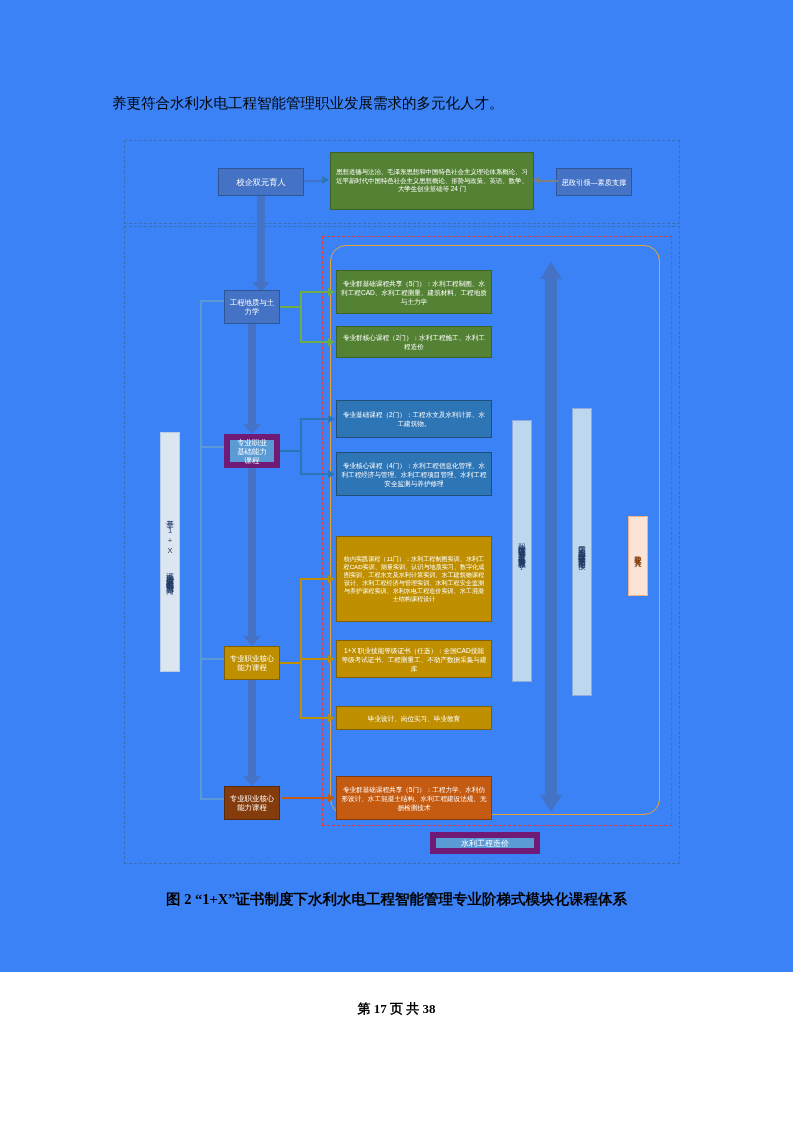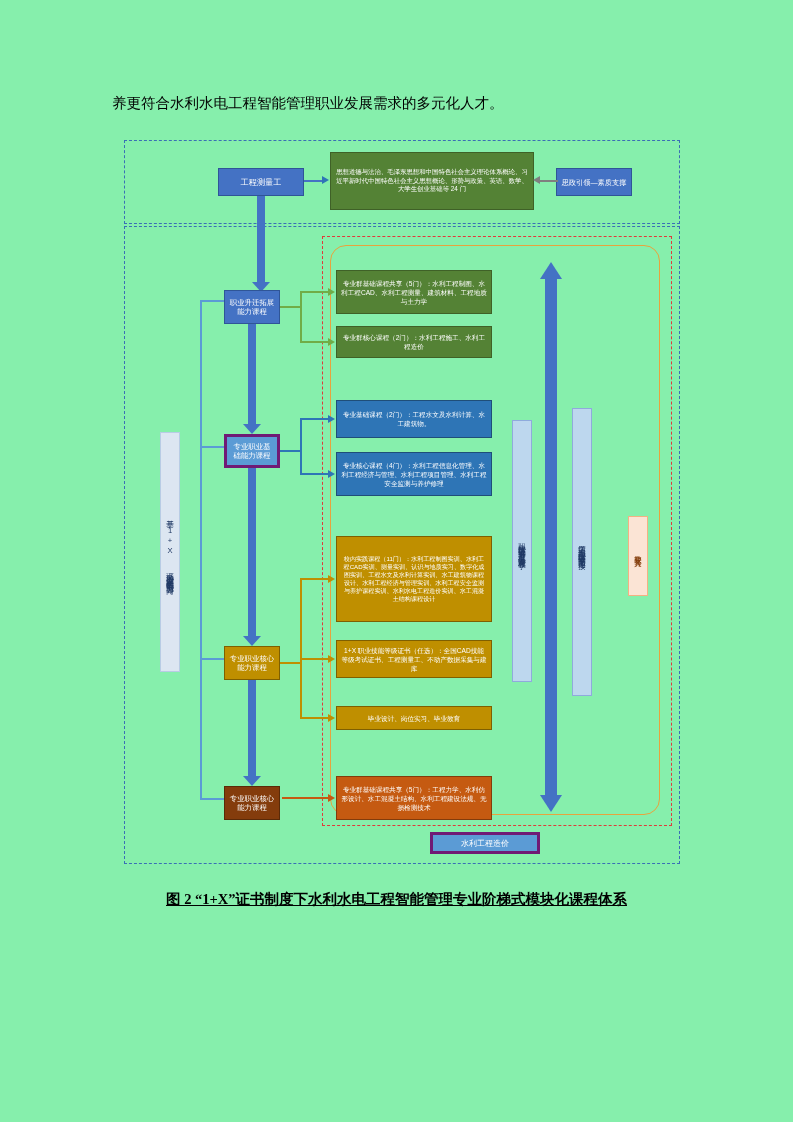--- a/index.html
+++ b/index.html
@@ -11,22 +11,22 @@
     width: 793px;
     height: 1122px;
     position: relative;
     font-family: "Liberation Sans", sans-serif;
     color: #000;
     overflow: hidden;
   }
   .page {
     position: absolute;
     left: 0; top: 0;
-    width: 793px; height: 1122px;
-    background: #86efac;
+    width: 793px; height: 972px;
+    background: #3b82f6;
   }
   .intro-text {
     position: absolute;
     left: 112px;
     top: 92px;
     width: 600px;
     font-family: "Liberation Serif", serif;
     font-size: 14.5px;
     line-height: 22px;
     color: #000;
@@ -81,21 +81,21 @@
     text-orientation: upright;
     font-size: 7.4px;
     line-height: 11px;
     letter-spacing: 1px;
     padding: 4px 2px;
     text-align: center;
   }
 
   
   .blue-box { background: #4472c4; border: 1px solid #2f5597; }
-  .blue-box-light { background: #5b9bd5; border: 3px solid #701a75; }
+  .blue-box-light { background: #5b9bd5; border: 6px solid #701a75; }
   .green-box { background: #548235; border: 1px solid #3f6127; }
   .blue-fill { background: #2e75b6; border: 1px solid #1f4e79; }
   .orange-box { background: #bf8f00; border: 1px solid #7f5f00; }
   .darkorange-box { background: #c55a11; border: 1px solid #833c0b; }
   .brown-box { background: #843c0c; border: 1px solid #5a2a08; }
   .lightblue-vert { background: #bdd7ee; border: 1px solid #8faadc; color: #1f3864; }
   .paleblue-vert { background: #dce6f1; border: 1px solid #b8cce4; color: #1f3864; }
   .pale-orange-vert { background: #fbe4d5; border: 1px solid #f4b183; color: #833c0b; }
 
   
@@ -163,21 +163,20 @@
 
   .caption {
     position: absolute;
     left: 0; top: 890px;
     width: 793px;
     text-align: center;
     font-family: "Liberation Serif", serif;
     font-weight: bold;
     font-size: 14.5px;
     color: #000;
-    text-decoration: underline;
   }
   .footer {
     position: absolute;
     left: 0; top: 1000px;
     width: 793px;
     text-align: center;
     font-family: "Liberation Serif", serif;
     font-weight: bold;
     font-size: 13px;
     color: #000;
@@ -189,21 +188,21 @@
 <div class="page">
 
   <div class="intro-text">养更符合水利水电工程智能管理职业发展需求的多元化人才。</div>
 
   <div class="dash-box" id="outer-top-box"></div>
   <div class="dash-box" id="outer-main-box"></div>
   <div class="dashdot-box"></div>
   <div class="rounded-box"></div>
 
   <div class="node blue-box" style="left:218px; top:168px; width:86px; height:28px; font-size:8.2px;">
-    <span>工程测量工</span>
+    <span>校企双元育人</span>
   </div>
 
   <div class="node green-box" style="left:330px; top:152px; width:204px; height:58px; font-size:6.4px; line-height:8.6px;">
     <span>思想道德与法治、毛泽东思想和中国特色社会主义理论体系概论、习近平新时代中国特色社会主义思想概论、形势与政策、英语、数学、大学生创业基础等 24 门</span>
   </div>
 
   <div class="node blue-box" style="left:556px; top:168px; width:76px; height:28px; font-size:7.2px;">
     <span>思政引领—素质支撑</span>
   </div>
 
@@ -222,21 +221,21 @@
     <span>基于 1+X 证书的校企深度融合的职业能力导向。</span>
   </div>
 
   <div class="conn" style="left:200px; top:300px; width:2px; height:500px; background:#5b9bd5;"></div>
   <div class="conn" style="left:200px; top:300px; width:24px; height:2px; background:#5b9bd5;"></div>
   <div class="conn" style="left:200px; top:446px; width:24px; height:2px; background:#5b9bd5;"></div>
   <div class="conn" style="left:200px; top:658px; width:24px; height:2px; background:#5b9bd5;"></div>
   <div class="conn" style="left:200px; top:798px; width:24px; height:2px; background:#5b9bd5;"></div>
 
   <div class="node blue-box" style="left:224px; top:290px; width:56px; height:34px; font-size:7.4px;">
-    <span>职业升迁拓展能力课程</span>
+    <span>工程地质与土力学</span>
   </div>
   <div class="thickdown" style="left:243px; top:324px; height:110px;">
     <div class="s"></div>
       <div class="h"></div>
   </div>
 
   <div class="node blue-box-light" style="left:224px; top:434px; width:56px; height:34px; font-size:7.4px;">
     <span>专业职业基础能力课程</span>
   </div>
   <div class="thickdown" style="left:243px; top:468px; height:178px;">
@@ -322,14 +321,15 @@
 
   <div class="vnode pale-orange-vert" style="left:628px; top:516px; width:20px; height:80px;">
     <span>校企双元育人。</span>
   </div>
 
   <div class="node blue-box-light" style="left:430px; top:832px; width:110px; height:22px; font-size:8px;">
     <span>水利工程造价</span>
   </div>
 
   <div class="caption">图 2 “1+X”证书制度下水利水电工程智能管理专业阶梯式模块化课程体系</div>
+  <div class="footer">第 17 页 共 38</div>
 
 </div>
 
 </body></html>

